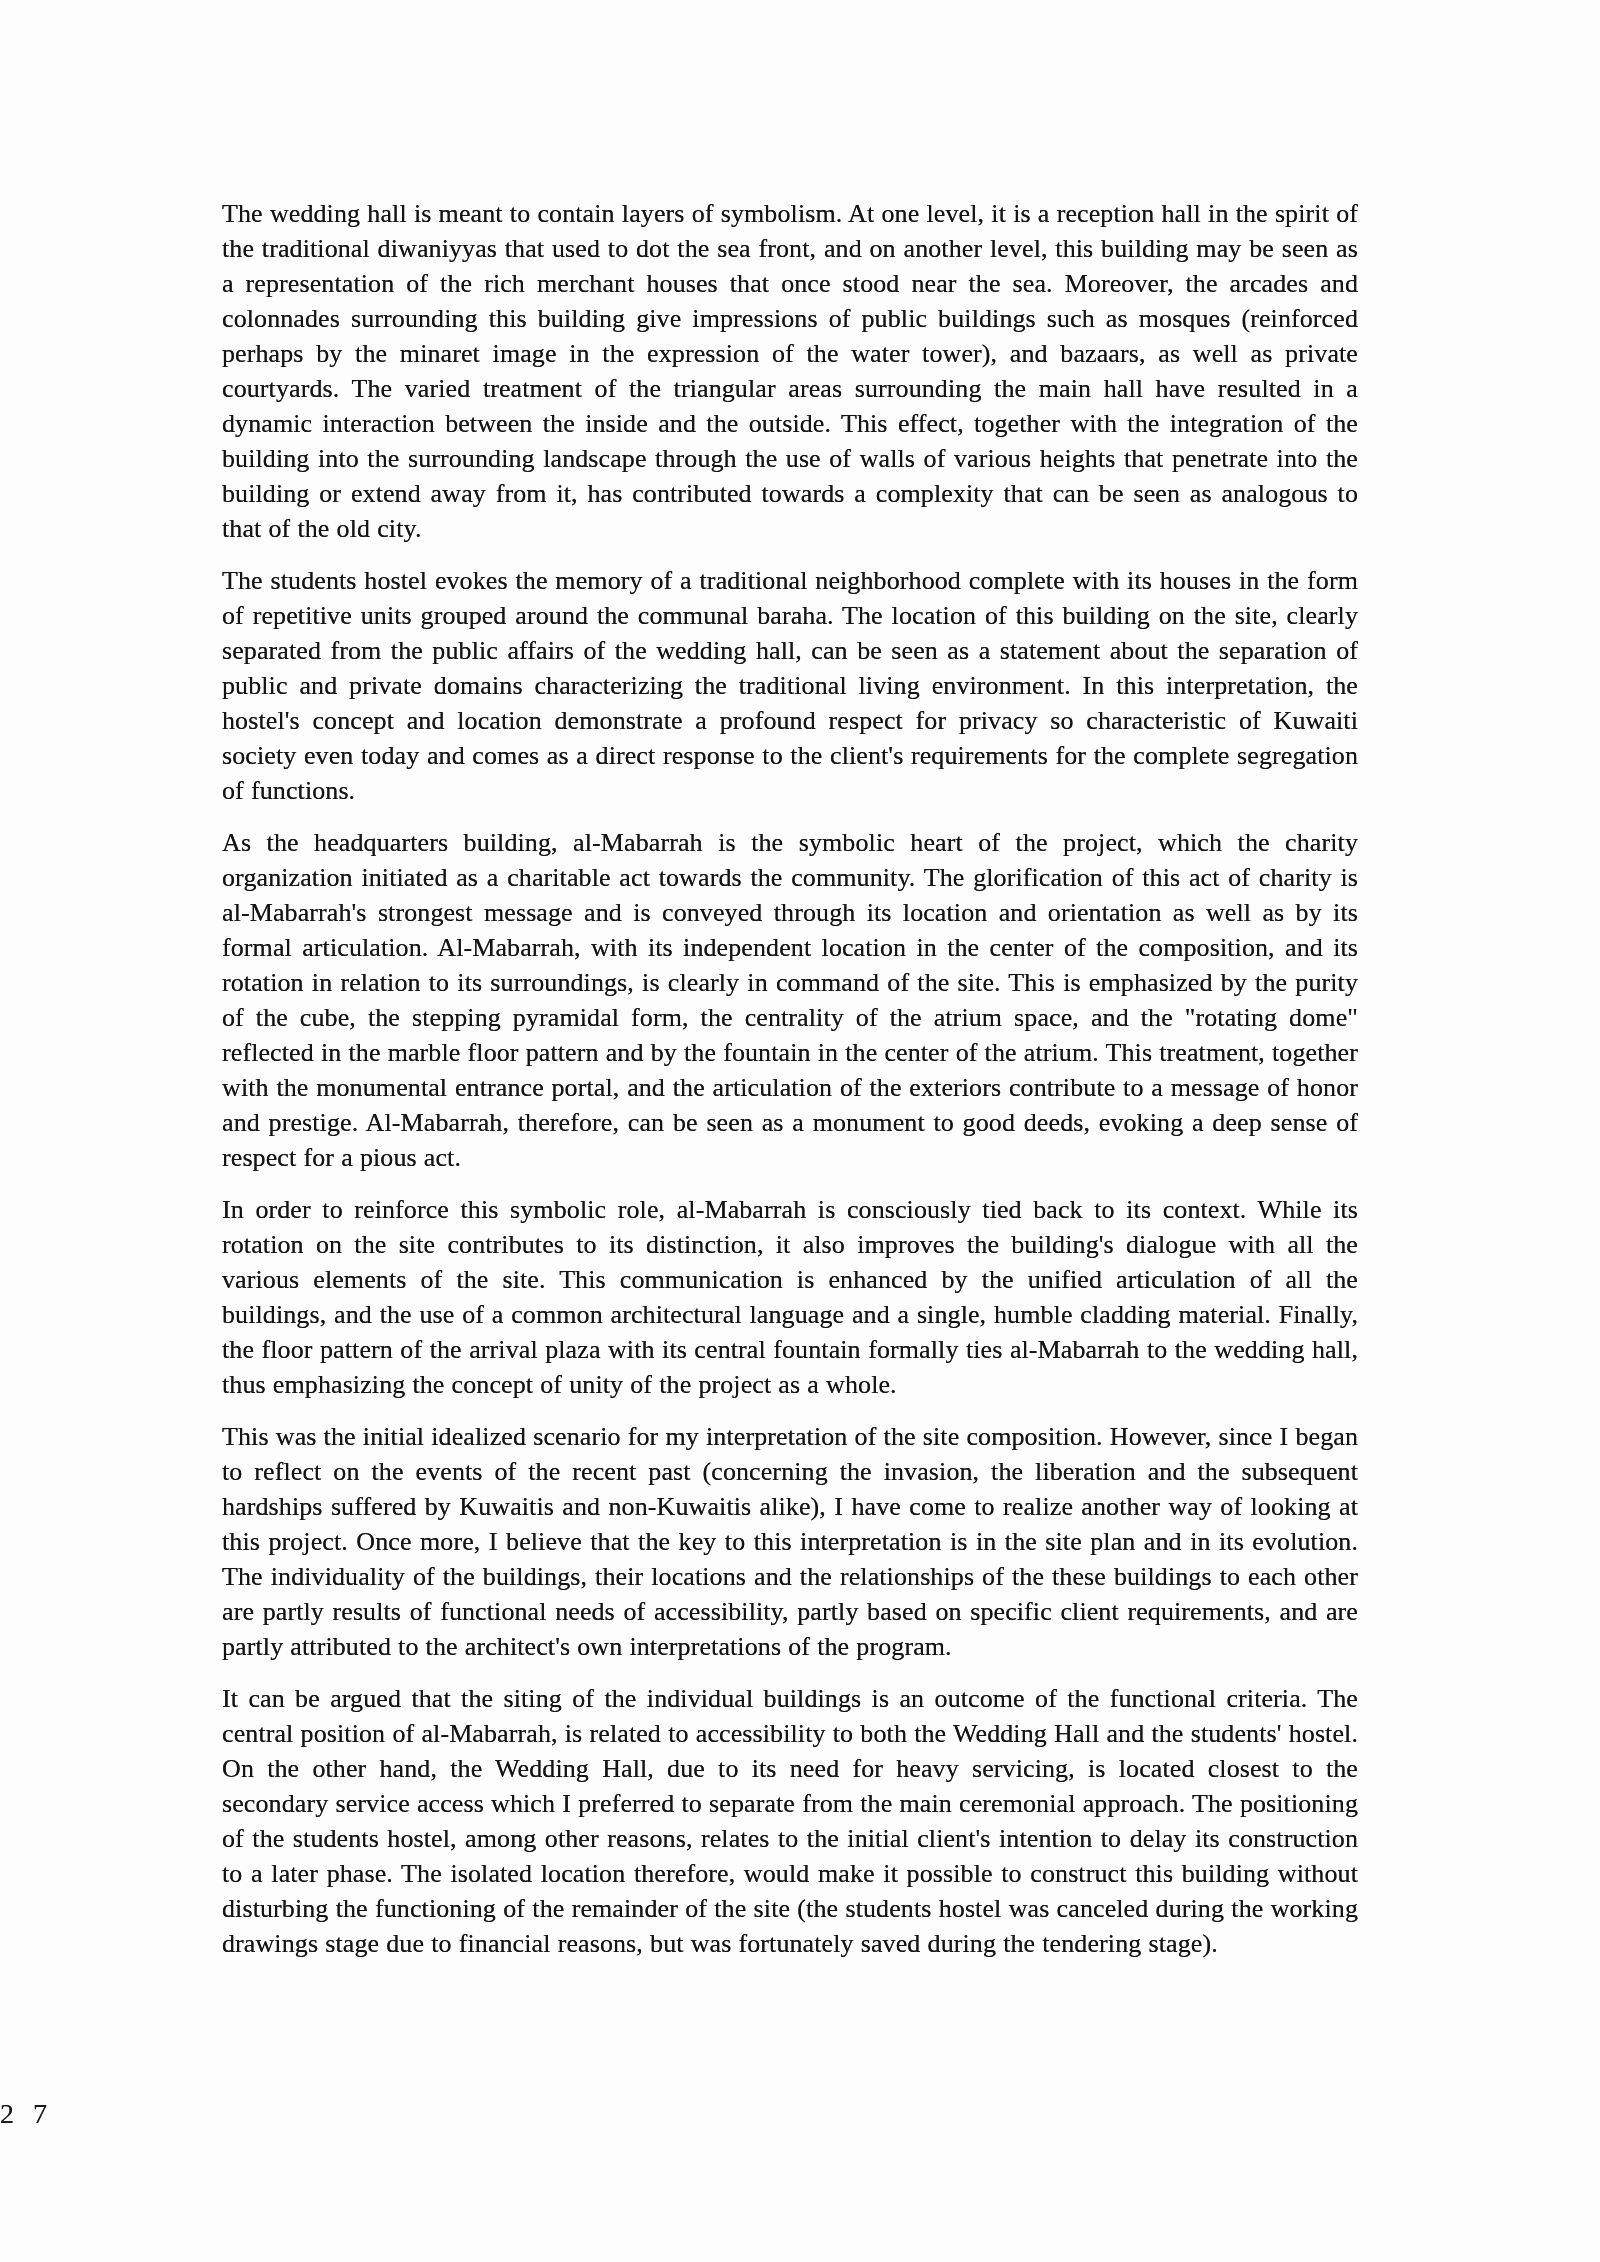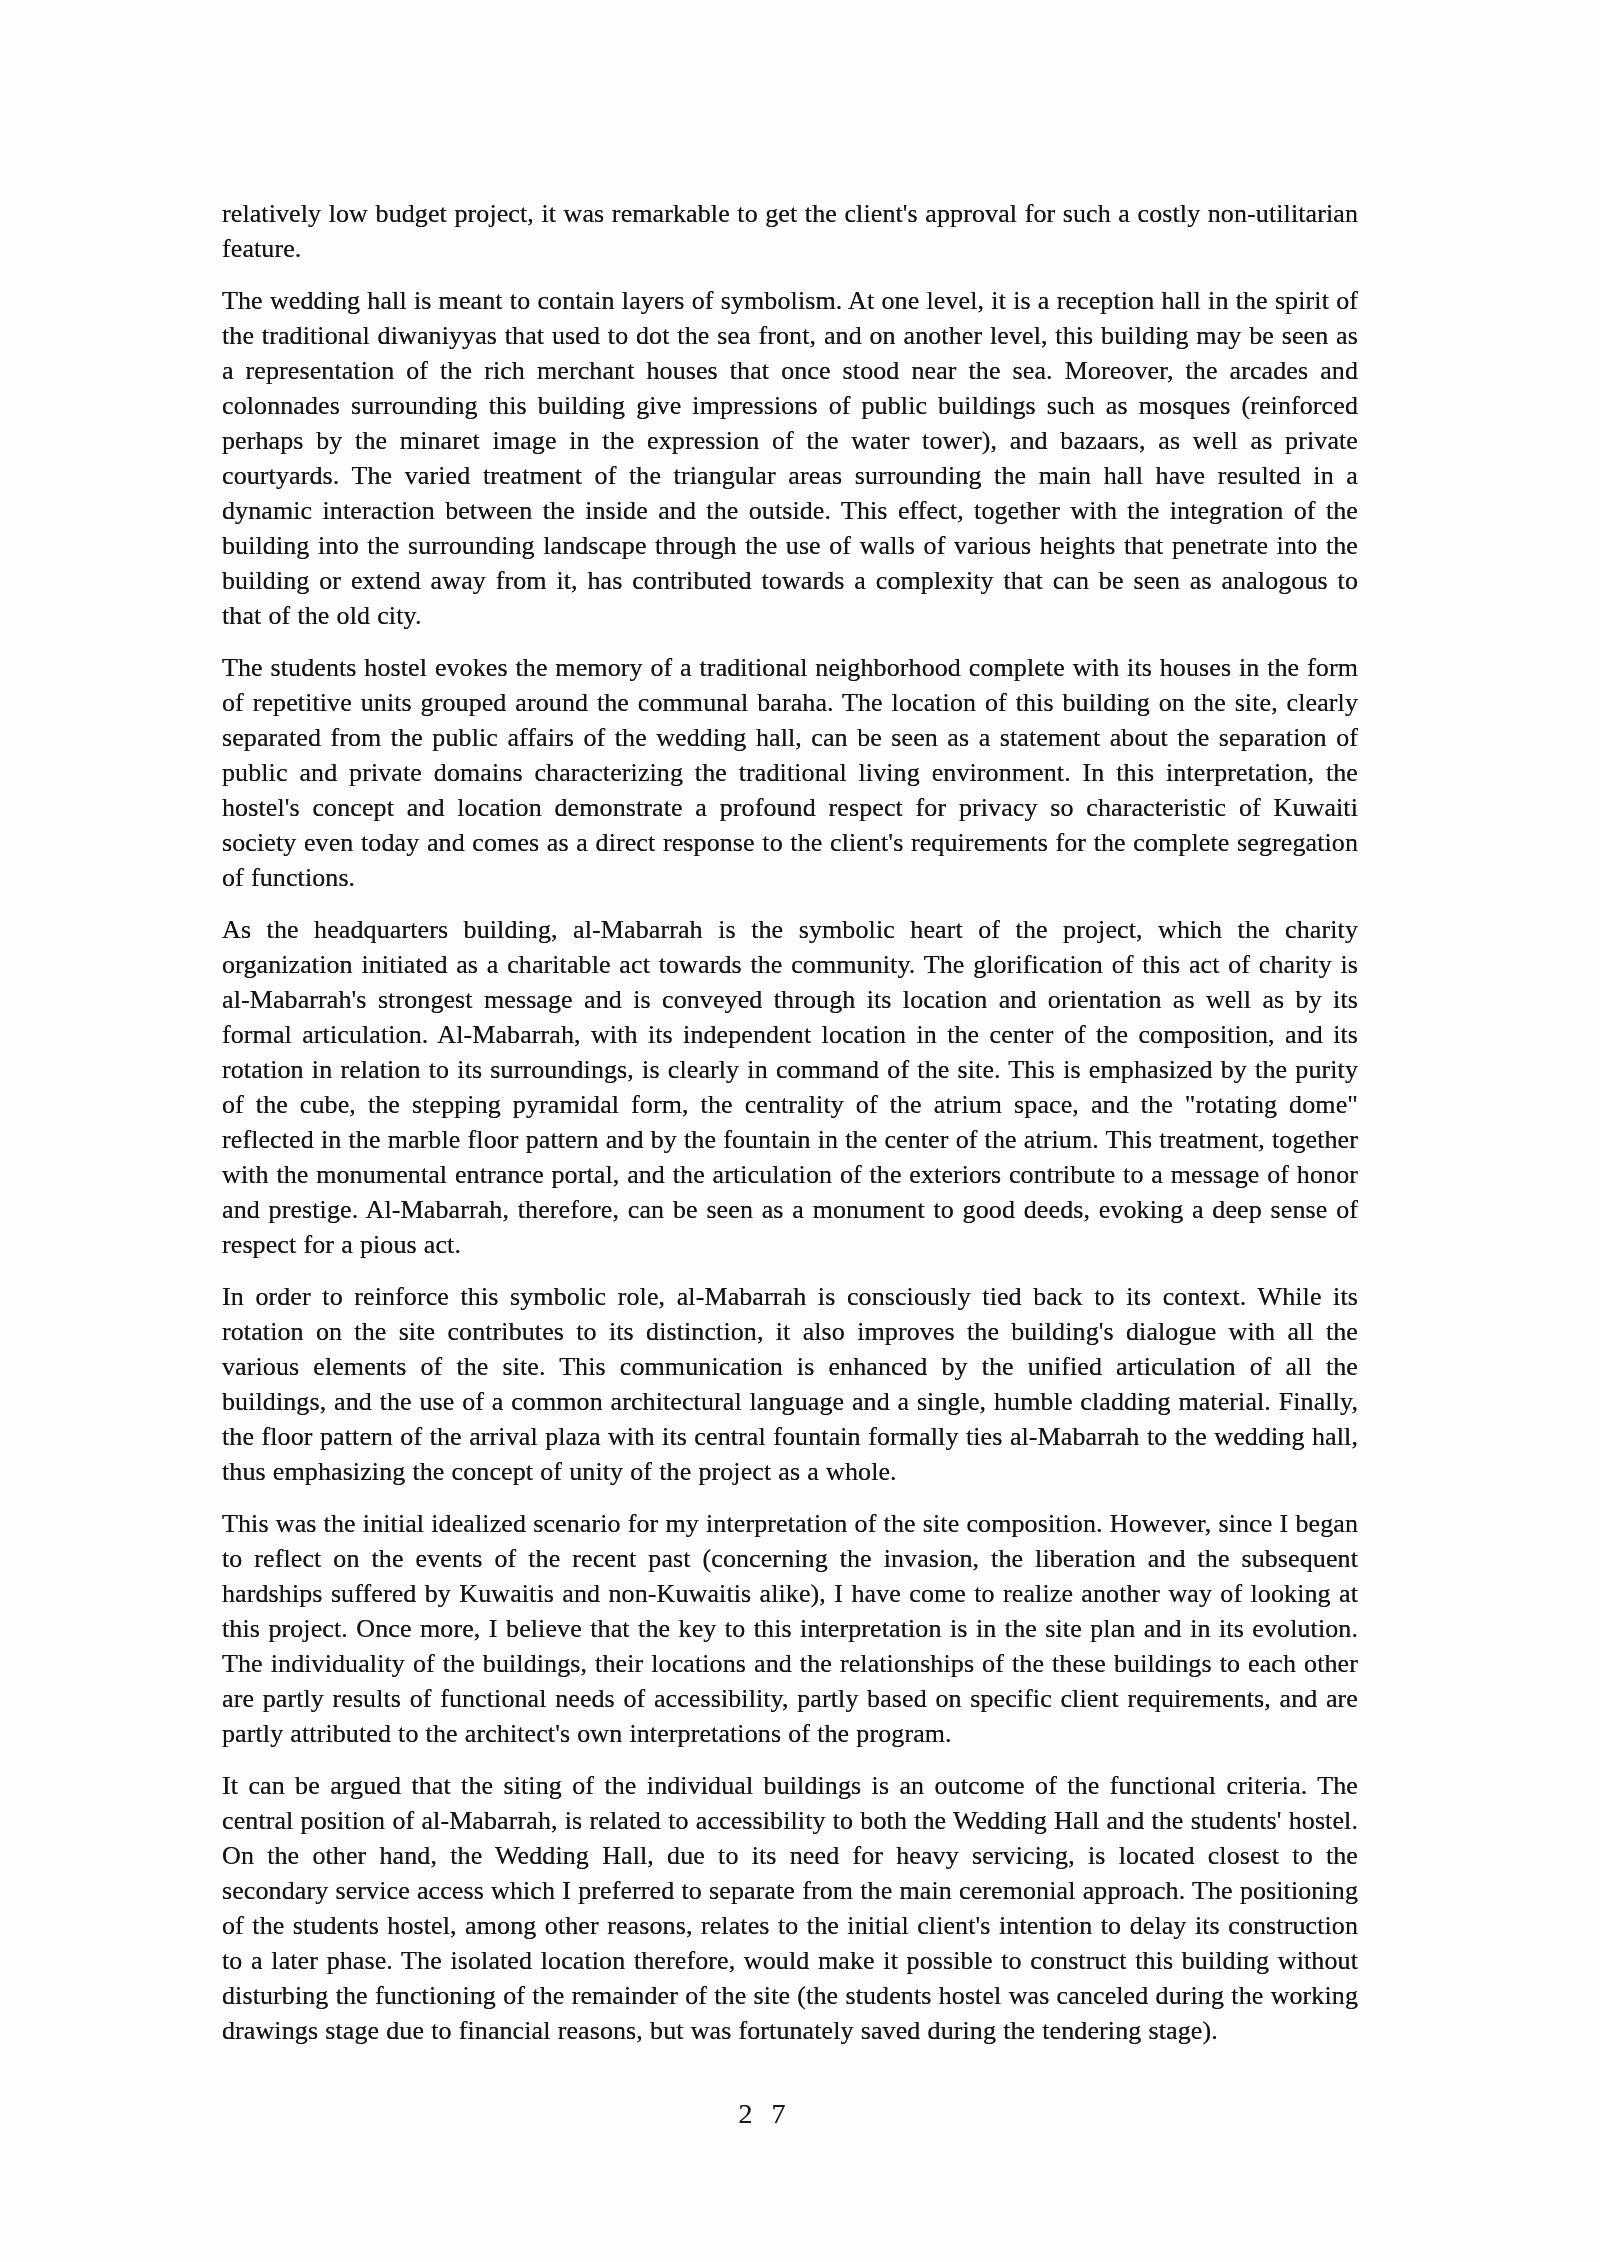--- a/index.html
+++ b/index.html
@@ -32,35 +32,34 @@
     
     text-shadow: 0 0 0.6px rgba(15, 15, 15, 0.75);
   }
   .em {
   }
   .page-number {
     position: absolute;
     top: 2096px;
     left: 0;
     width: 1530px;
-    text-align: center;
+    text-align: left;
     font-size: 28px;
     line-height: 35px;
     letter-spacing: 6px;
     color: #1a1a1a;
     text-shadow: 0 0 0.5px rgba(15, 15, 15, 0.7);
   }
 </style>
 </head>
 <body>
 
 <div class="page">
   <div class="text-block">
 
-    <p class="para"><span>relatively low budget project, it was remarkable to get the client's approval for such a costly non-utilitarian feature.</span></p>
 
     <p class="para"><span>The wedding hall is meant to contain layers of symbolism. At one level, it is a reception hall in the spirit of the traditional </span><span class="em">diwaniyyas</span><span> that used to dot the sea front, and on another level, this building may be seen as a representation of the rich merchant houses that once stood near the sea. Moreover, the arcades and colonnades surrounding this building give impressions of public buildings such as mosques (reinforced perhaps by the minaret image in the expression of the water tower), and bazaars, as well as private courtyards. The varied treatment of the triangular areas surrounding the main hall have resulted in a dynamic interaction between the inside and the outside. This effect, together with the integration of the building into the surrounding landscape through the use of walls of various heights that penetrate into the building or extend away from it, has contributed towards a complexity that can be seen as analogous to that of the old city.</span></p>
 
     <p class="para"><span>The students hostel evokes the memory of a traditional neighborhood complete with its houses in the form of repetitive units grouped around the communal </span><span class="em">baraha</span><span>. The location of this building on the site, clearly separated from the public affairs of the wedding hall, can be seen as a statement about the separation of public and private domains characterizing the traditional living environment. In this interpretation, the hostel's concept and location demonstrate a profound respect for privacy so characteristic of Kuwaiti society even today and comes as a direct response to the client's requirements for the complete segregation of functions.</span></p>
 
     <p class="para"><span>As the headquarters building, al-Mabarrah is the symbolic heart of the project, which the charity organization initiated as a charitable act towards the community. The glorification of this act of charity is al-Mabarrah's strongest message and is conveyed through its location and orientation as well as by its formal articulation. Al-Mabarrah, with its independent location in the center of the composition, and its rotation in relation to its surroundings, is clearly in command of the site. This is emphasized by the purity of the cube, the stepping pyramidal form, the centrality of the atrium space, and the "rotating dome" reflected in the marble floor pattern and by the fountain in the center of the atrium. This treatment, together with the monumental entrance portal, and the articulation of the exteriors contribute to a message of honor and prestige. Al-Mabarrah, therefore, can be seen as a monument to good deeds, evoking a deep sense of respect for a pious act.</span></p>
 
     <p class="para"><span>In order to reinforce this symbolic role, al-Mabarrah is consciously tied back to its context. While its rotation on the site contributes to its distinction, it also improves the building's dialogue with all the various elements of the site. This communication is enhanced by the unified articulation of all the buildings, and the use of a common architectural language and a single, humble cladding material. Finally, the floor pattern of the arrival plaza with its central fountain formally ties al-Mabarrah to the wedding hall, thus emphasizing the concept of unity of the project as a whole.</span></p>
 
     <p class="para"><span>This was the initial idealized scenario for my interpretation of the site composition. However, since I began to reflect on the events of the recent past (concerning the invasion, the liberation and the subsequent hardships suffered by Kuwaitis and non-Kuwaitis alike), I have come to realize another way of looking at this project. Once more, I believe that the key to this interpretation is in the site plan and in its evolution. The individuality of the buildings, their locations and the relationships of the these buildings to each other are partly results of functional needs of accessibility, partly based on specific client requirements, and are partly attributed to the architect's own interpretations of the program.</span></p>

